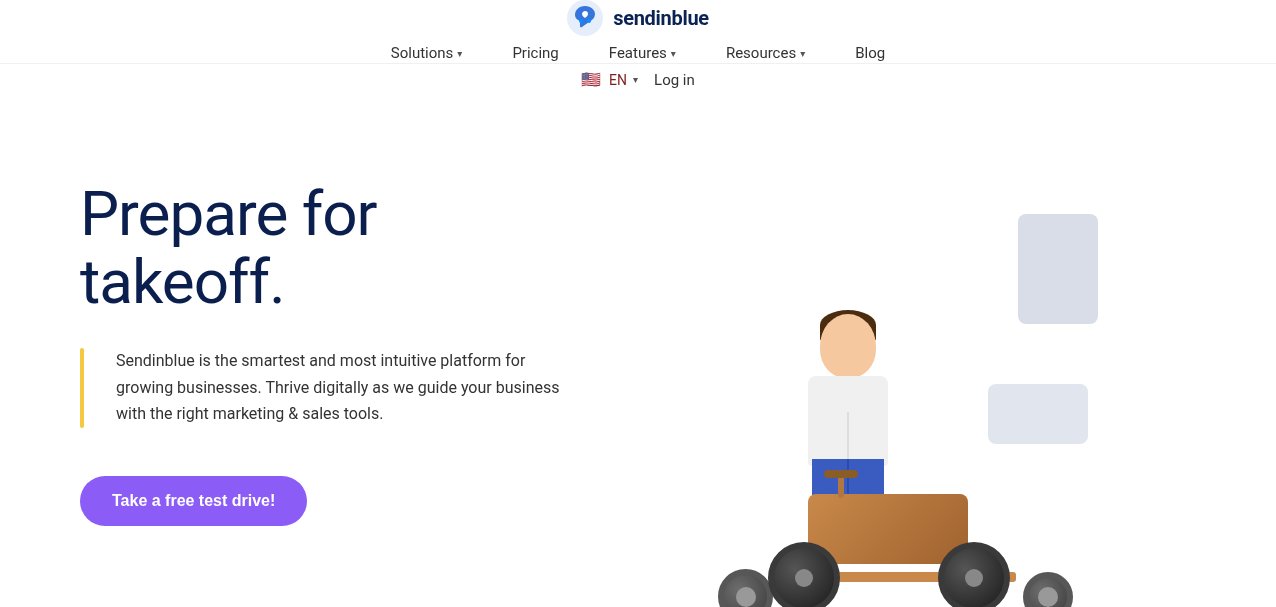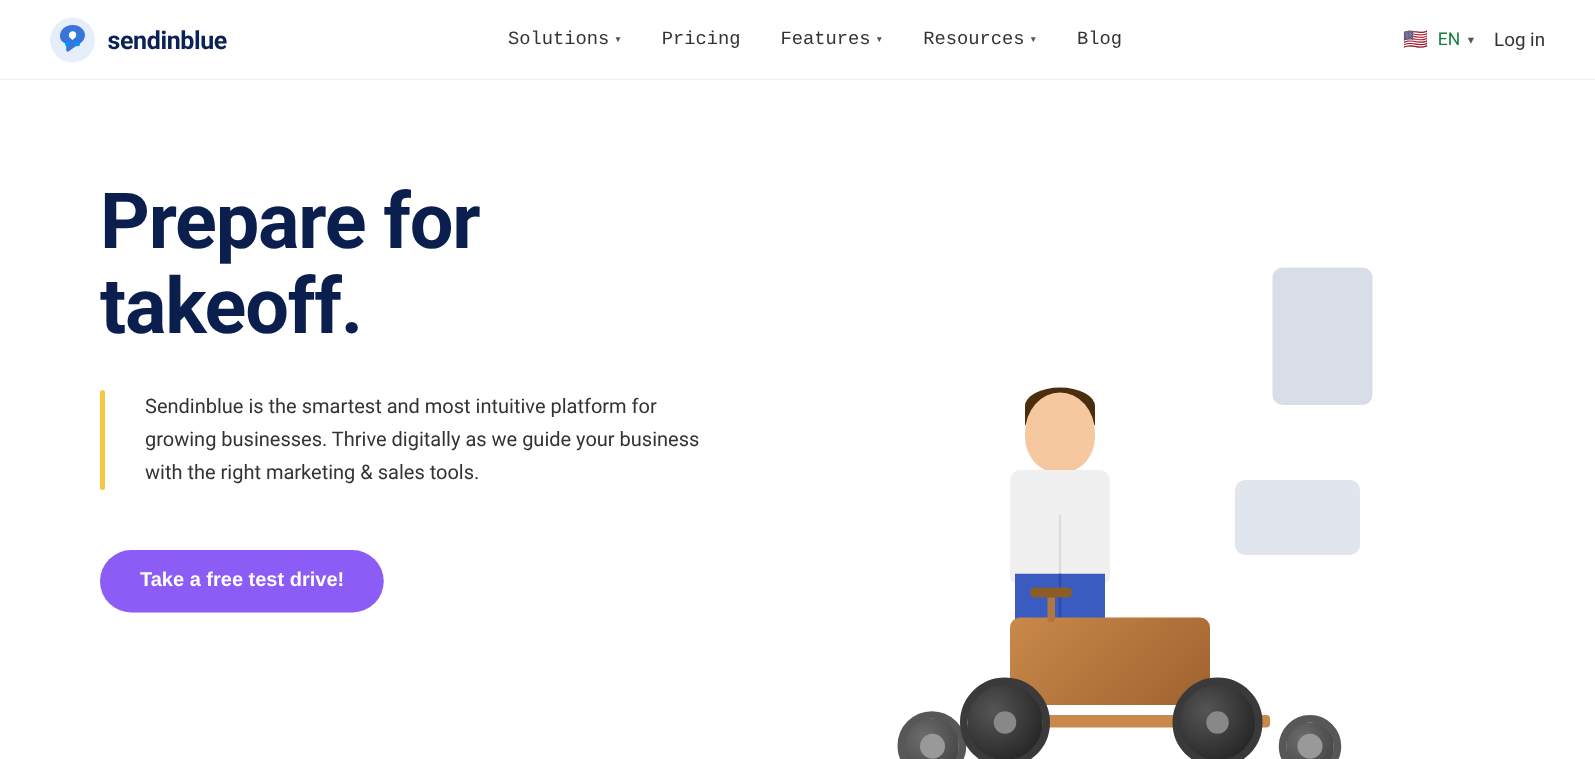--- a/index.html
+++ b/index.html
@@ -15,20 +15,21 @@
     header {
       display: flex;
       align-items: center;
       justify-content: space-between;
       padding: 0 40px;
       height: 64px;
       background: #fff;
       border-bottom: 1px solid #f0f0f0;
       position: relative;
       z-index: 10;
+      flex-direction: column;
     }
 
     .logo-area {
       display: flex;
       align-items: center;
       gap: 10px;
     }
 
     .logo-icon {
       width: 36px;
@@ -38,22 +39,21 @@
     .logo-text {
       font-size: 20px;
       font-weight: 700;
       color: #0b2255;
       letter-spacing: -0.3px;
     }
 
     nav {
       display: flex;
       align-items: flex-start;
-      gap: 4px;
-      font-family: Liberation Mono, monospace;
+      gap: 22px;
     }
 
     .nav-item {
       display: flex;
       align-items: center;
       gap: 4px;
       padding: 8px 14px;
       font-size: 15px;
       color: #333;
       cursor: pointer;
@@ -115,25 +115,26 @@
 
     .hero-left {
       flex: 0 0 480px;
       padding-top: 20px;
       position: relative;
       z-index: 2;
     }
 
     .hero-title {
       font-size: 62px;
-      font-weight: 700;
+      font-weight: 400;
       color: #0b1f4e;
       line-height: 1.1;
       letter-spacing: -1px;
       margin-bottom: 32px;
+      margin-top: 36px;
     }
 
     .hero-description-wrapper {
       display: flex;
       gap: 32px;
       margin-bottom: 48px;
     }
 
     .hero-accent-bar {
       width: 4px;
@@ -349,21 +350,21 @@
       <span class="nav-chevron">▾</span>
     </a>
     <a class="nav-item">
       <span>Blog</span>
     </a>
   </nav>
 
   <div class="header-right">
     <div class="lang-selector">
       <span style="font-size:16px;">🇺🇸</span>
-      <span style="font-size:14px; color:#15803d; margin-left:4px;">EN</span>
+      <span style="font-size:14px; color:#7f1d1d; margin-left:4px;">EN</span>
       <span style="font-size:10px; color:#555; margin-left:2px;">▾</span>
     </div>
     <a class="login-link">Log in</a>
   </div>
 </header>
 
 <section class="hero">
   <div class="hero-left">
     <h1 class="hero-title">
       <span>Prepare for</span><br>

